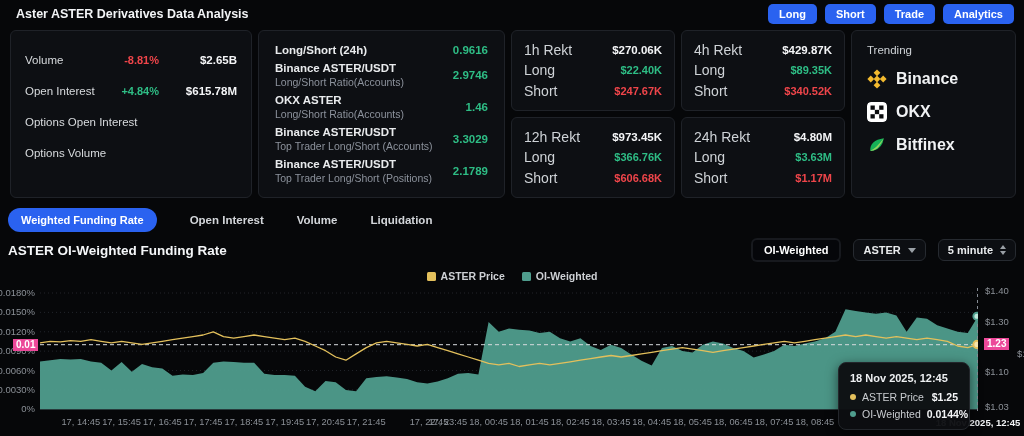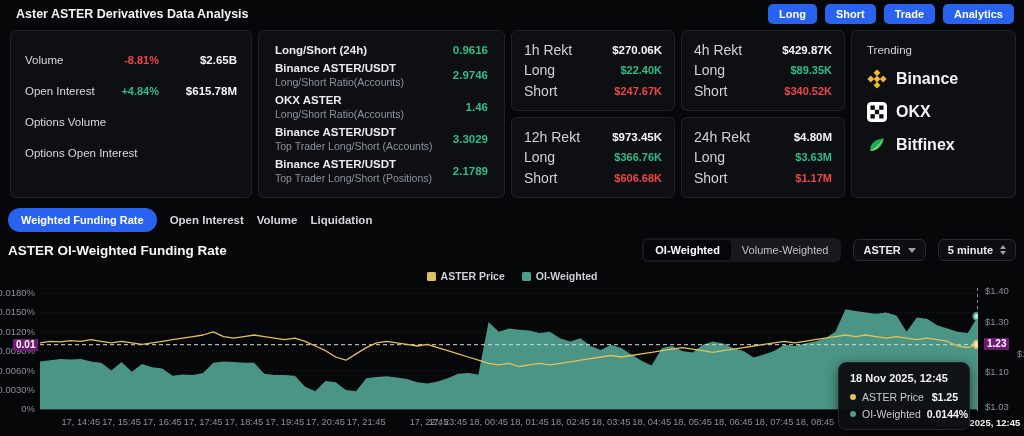--- a/index.html
+++ b/index.html
@@ -37,21 +37,21 @@
   .krow .klong { font-size:11px; font-weight:600; color:#2ebd85; }
   .krow .kshort { font-size:11px; font-weight:600; color:#ef454a; }
 
   .card-trend { width:165px; padding:13px 15px; }
   .trend-title { font-size:11.5px; color:#cfd3d7; margin-bottom:4px; }
   .trow { display:flex; align-items:center; gap:9px; margin-top:13px; cursor:pointer; }
   .trow .tname { font-size:16px; font-weight:700; color:#f0f2f4; }
   .ticon { width:20px; height:20px; border-radius:4px; flex:0 0 auto; }
 
   
-  .tabs { position:absolute; top:207px; left:8px; display:flex; align-items:center; gap:13px; height:26px; }
+  .tabs { position:absolute; top:207px; left:8px; display:flex; align-items:center; gap:33px; height:26px; }
   .tab-active { background:#2a62f0; border-radius:14px; padding:6px 13px; font-size:11px; font-weight:700; color:#fff; cursor:pointer; }
   .tab { font-size:11.5px; font-weight:600; color:#d3d6da; cursor:pointer; }
 
   
   .chead { position:absolute; top:237px; left:8px; right:8px; height:26px; display:flex; align-items:center; }
   .chead .ctitle { font-size:13.5px; font-weight:700; color:#f4f6f8; }
   .cctrl { margin-left:auto; display:flex; align-items:center; gap:12px; }
   .toggle { background:#17191e; border-radius:6px; padding:2px; display:flex; align-items:center; }
   .seg-on { background:#05060a; border-radius:4px; padding:4px 11px; font-size:11px; font-weight:600; color:#fff; cursor:pointer; }
   .seg { padding:4px 11px; font-size:11px; color:#bcc1c7; cursor:pointer; }
@@ -66,21 +66,21 @@
   .legend { position:absolute; top:270px; left:0; right:0; display:flex; justify-content:center; gap:17px; align-items:center; }
   .litem { display:flex; align-items:center; gap:5px; font-size:10.5px; font-weight:600; color:#cdd0d4; cursor:pointer; }
   .sw { width:9px; height:9px; border-radius:1.5px; }
 
   
   #plot { position:absolute; left:40px; top:288px; width:938px; height:124px; }
   #left-axis { position:absolute; left:0; top:288px; width:37px; height:126px; }
   #left-axis span { position:absolute; right:2px; font-size:9.5px; color:#8b9097; line-height:10px; }
   #right-axis { position:absolute; left:983px; top:288px; width:41px; height:126px; }
   #right-axis span { position:absolute; left:2px; font-size:9.5px; color:#8b9097; line-height:10px; }
-  .axis-chip { position:absolute; font-size:10px; font-weight:700; color:#fff; background:#701a75; padding:0 3px; line-height:12px; z-index:3; }
+  .axis-chip { position:absolute; font-size:10px; font-weight:700; color:#fff; background:#ec4899; padding:0 3px; line-height:12px; z-index:3; }
   #x-axis { position:absolute; left:40px; top:417px; width:938px; height:14px; }
   #x-axis span { position:absolute; transform:translateX(-50%); font-size:9.3px; color:#8b9097; white-space:nowrap; }
   .xcur { position:absolute; left:978px; top:417px; transform:translateX(-50%); font-size:9.5px; font-weight:700; color:#f2f4f6; white-space:nowrap; z-index:4; }
 
   
   .tooltip { position:absolute; left:838px; top:362px; width:132px; background:rgba(12,14,17,0.96);
     border:1px solid #23262b; border-radius:8px; padding:9px 11px; z-index:10; box-shadow:0 3px 12px rgba(0,0,0,.55); }
   .tt-head { font-size:11px; font-weight:700; color:#eef0f2; margin-bottom:7px; white-space:nowrap; }
   .tt-row { display:flex; align-items:center; gap:6px; font-size:10.5px; margin-top:5px; }
   .tt-row .dot { width:6px; height:6px; border-radius:50%; flex:0 0 auto; }
@@ -107,24 +107,24 @@
       <span class="lbl">Volume</span>
       <span class="chg down">-8.81%</span>
       <span class="val">$2.65B</span>
     </div>
     <div class="srow">
       <span class="lbl">Open Interest</span>
       <span class="chg up">+4.84%</span>
       <span class="val">$615.78M</span>
     </div>
     <div class="srow">
+      <span class="lbl">Options Open Interest</span>
+    </div>
+    <div class="srow">
       <span class="lbl">Options Volume</span>
-    </div>
-    <div class="srow">
-      <span class="lbl">Options Open Interest</span>
     </div>
   </div>
 
   <div class="card card-ratios">
     <div class="rrow">
       <div>
           <div class="main">Long/Short (24h)</div>
         </div>
       <div class="rval">0.9616</div>
     </div>
@@ -260,21 +260,20 @@
   <div class="tab">Open Interest</div>
   <div class="tab">Volume</div>
   <div class="tab">Liquidation</div>
 </div>
 
 <div class="chead">
   <div class="ctitle">ASTER OI-Weighted Funding Rate</div>
   <div class="cctrl">
     <div class="toggle">
       <div class="seg-on">OI-Weighted</div>
-      <div class="seg">Volume-Weighted</div>
     </div>
     <div class="select">
       <span>ASTER</span>
       <span class="caret-down"></span>
     </div>
     <div class="select">
       <span>5 minute</span>
       <span class="spin">
           <i class="u"></i>
           <i class="d"></i>

